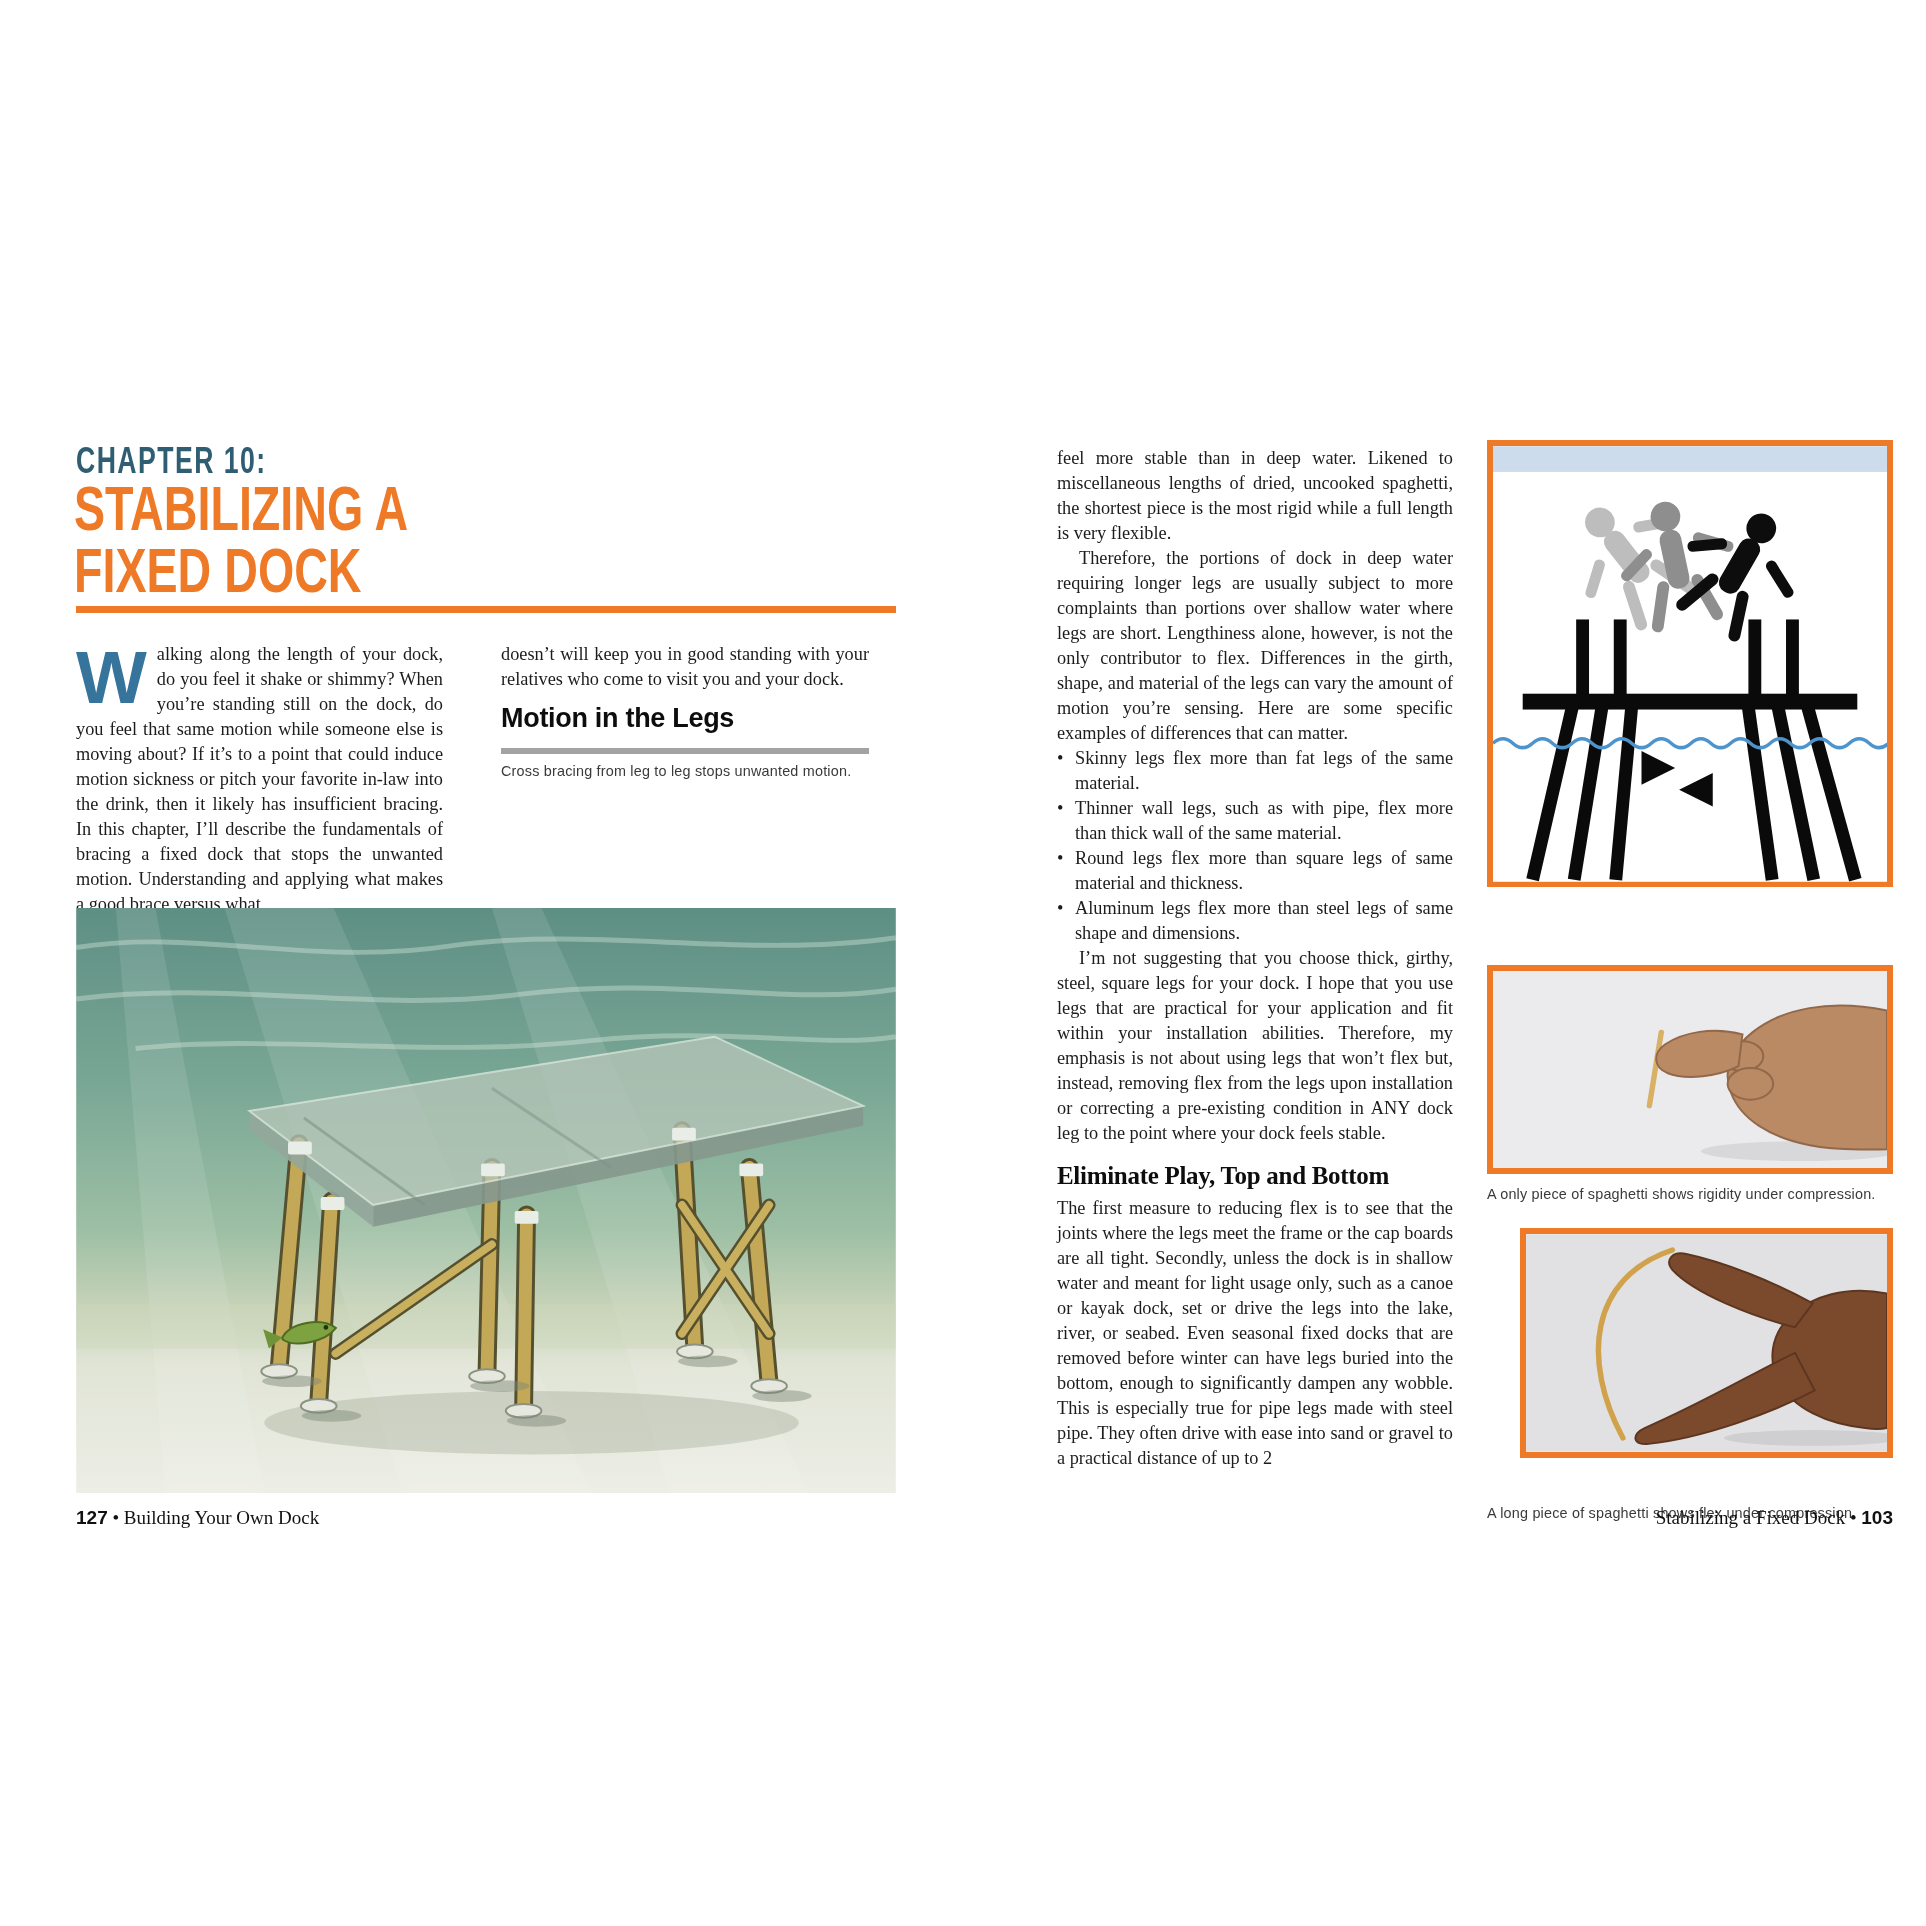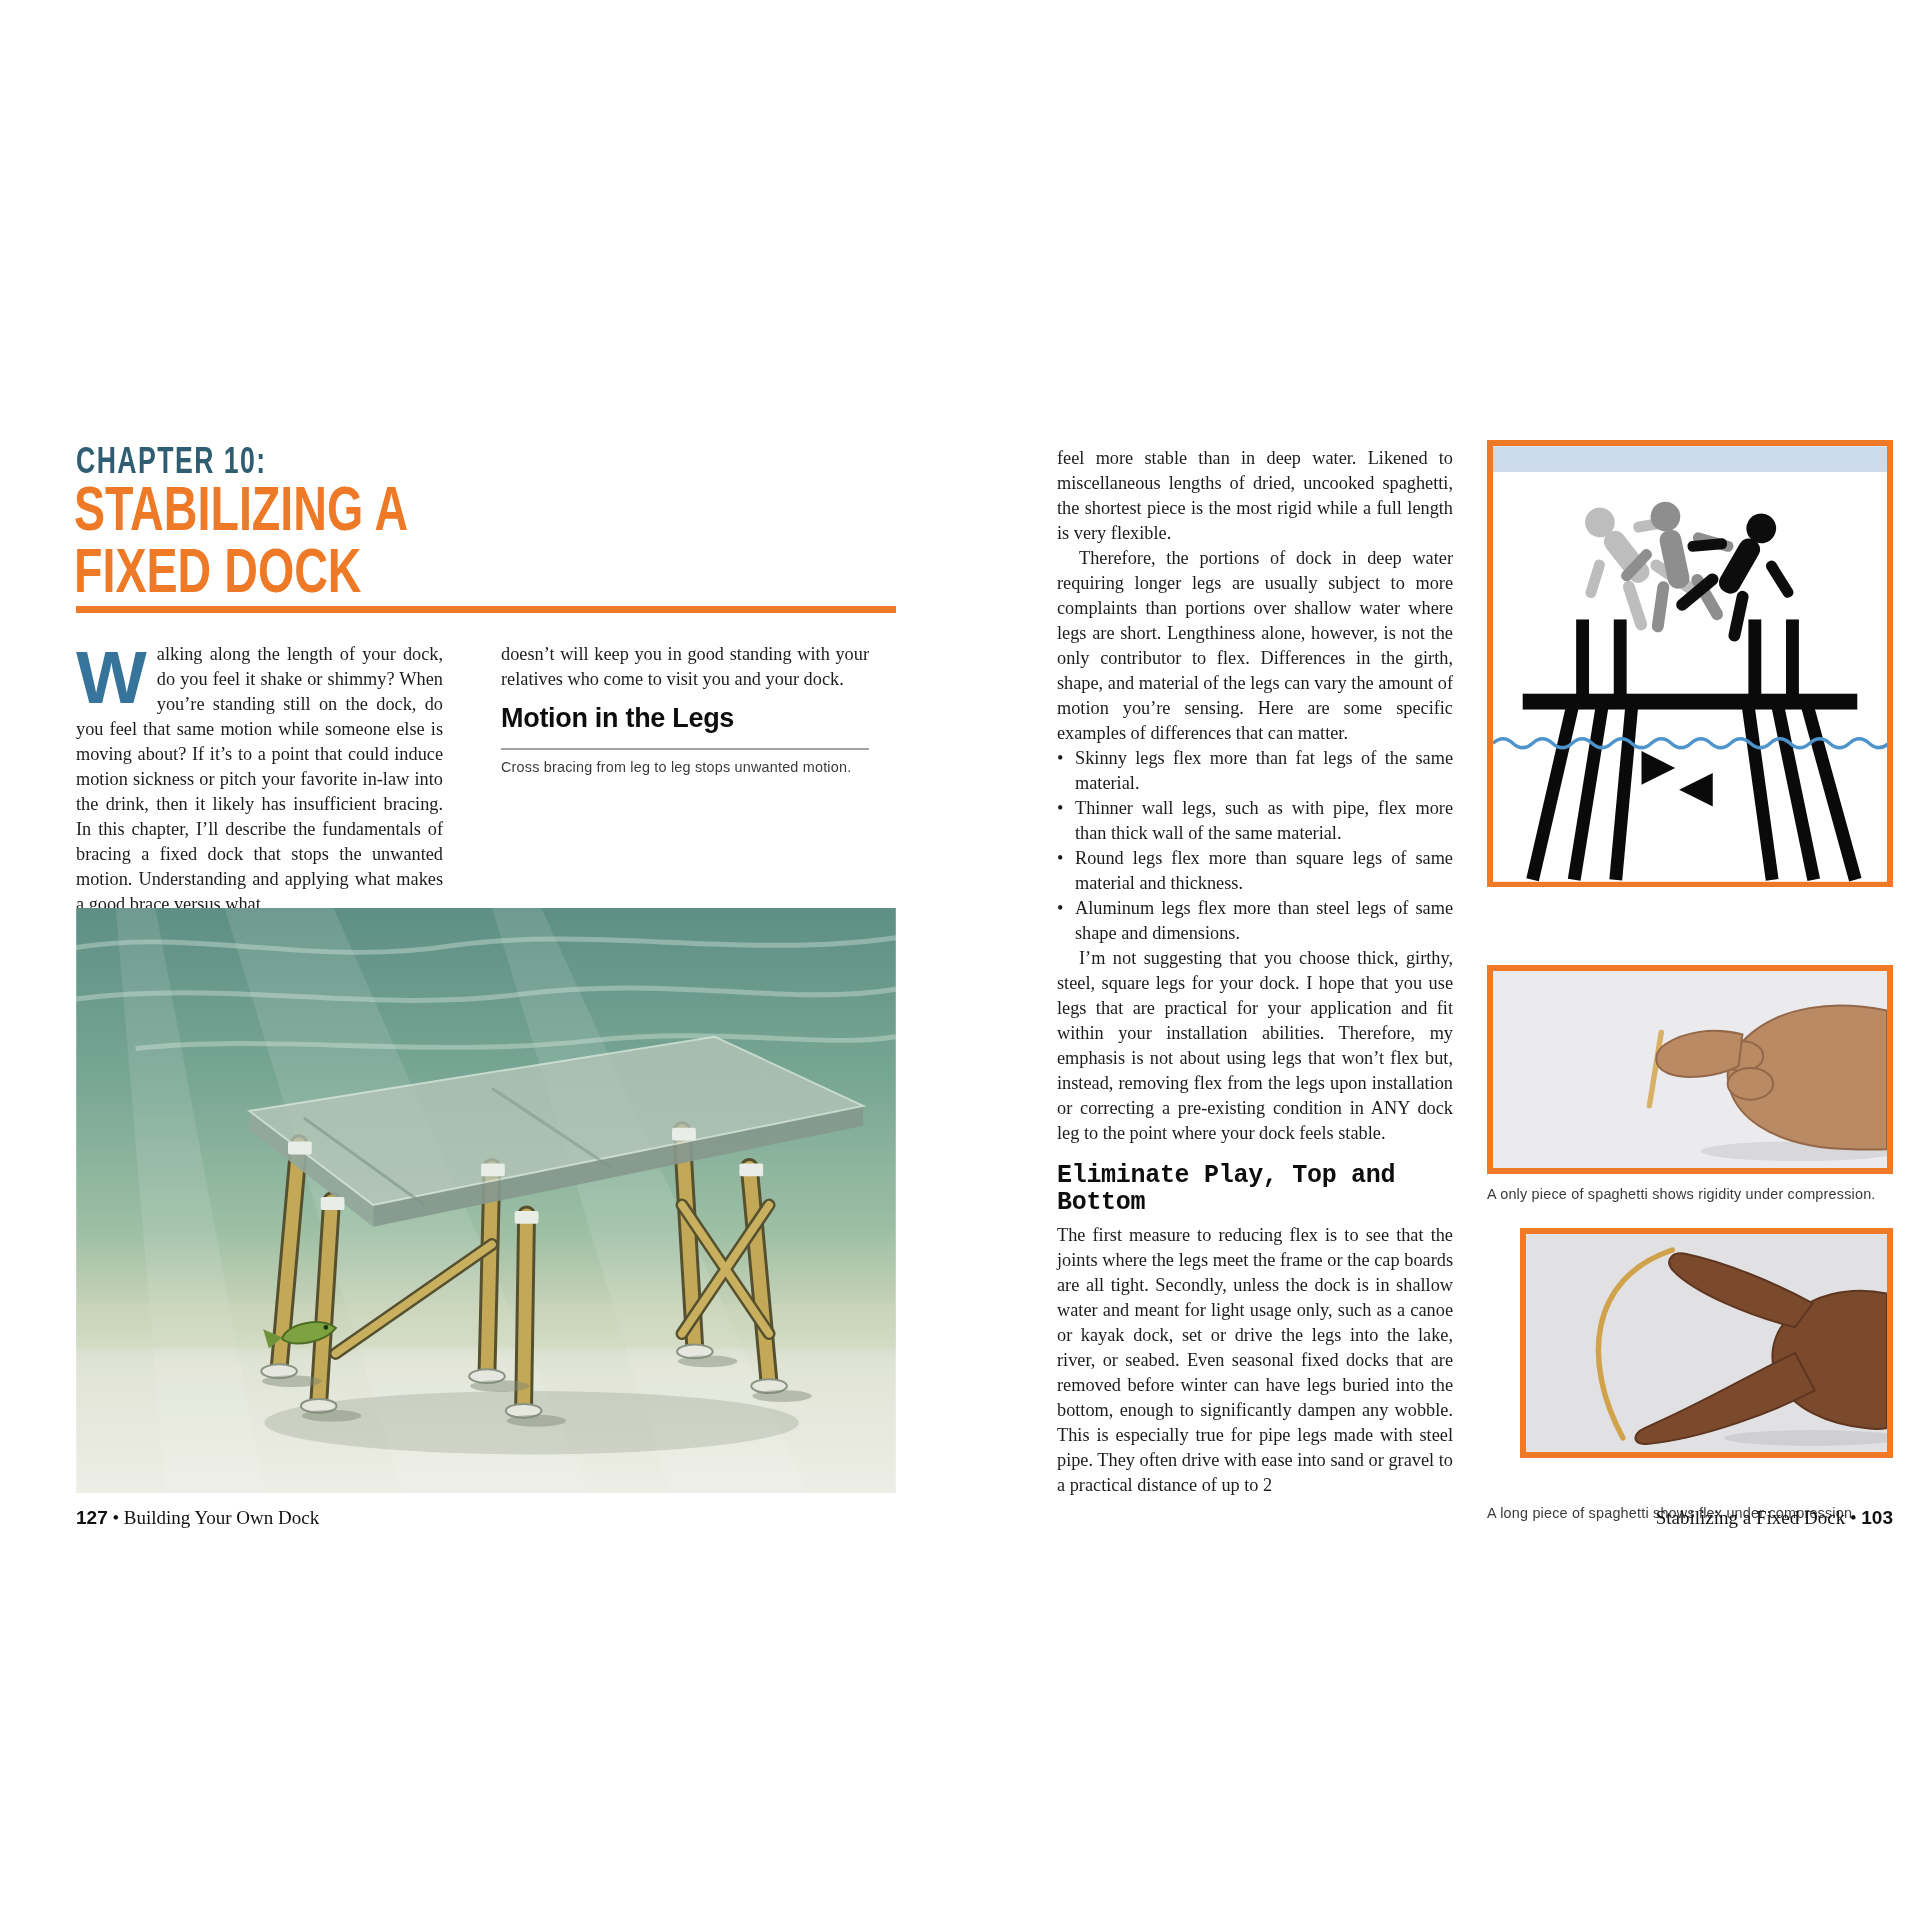--- a/index.html
+++ b/index.html
@@ -19,39 +19,39 @@
   .serifcol{font-size:18.3px;line-height:25px;text-align:justify;color:#1c1c1c;}
   .lp-col1{left:76px;top:642px;width:367px;}
   .lp-col2{left:501px;top:642px;width:368px;}
   .dropcap{float:left;font-family:"Liberation Sans",sans-serif;font-weight:700;
     font-size:75px;line-height:59px;color:#37749c;margin:6px 10px 0 0;}
   .subhead{font-family:"Liberation Sans",sans-serif;font-weight:700;
     font-size:27px;line-height:26px;letter-spacing:-0.3px;color:#0d0d0d;
     margin:13px 0 7px 0;text-align:left;}
   .caption{font-family:"Liberation Sans",sans-serif;font-size:14.4px;
     line-height:19px;color:#3a3a3a;letter-spacing:0.2px;text-align:left;}
-  .cap-rule{border-top:2px solid #a3a3a3;margin-top:17px;padding-top:8px;}
+  .cap-rule{border-top:6px solid #a3a3a3;margin-top:17px;padding-top:8px;}
   .nowrap{white-space:nowrap;}
 
   .dock-figure{left:76px;top:908px;width:820px;height:585px;}
 
   .footer{top:1507px;font-size:19px;color:#111;}
   .footer .pgnum{font-family:"Liberation Sans",sans-serif;font-weight:700;font-size:19px;}
   .lp-footer{left:76px;}
   .rp-footer{left:1057px;width:836px;text-align:right;}
 
   
   .rp-col{left:1057px;top:446px;width:396px;}
   .rp-col p{margin:0;}
   .indent{text-indent:22px;}
   .bullets{list-style:none;margin:0;padding:0;}
   .bullets li{display:flex;}
   .bullets .bullet{width:18px;flex:0 0 18px;}
   .bullets .btext{flex:1;text-align:justify;}
-  .subhead2{font-family:Liberation Mono, monospace;font-weight:700;
+  .subhead2{font-family:Liberation Serif, serif;font-weight:700;
     font-size:25px;line-height:27px;letter-spacing:-0.3px;color:#0d0d0d;
     margin:16px 0 7px 0;text-align:left;}
 
   .rp-figs{left:1487px;top:440px;width:406px;height:1099px;}
   .fig{position:absolute;border:6px solid #ee7a28;background:#fff;box-sizing:border-box;}
   .fig svg{display:block;}
   .fig1{left:0;top:0;width:406px;height:447px;}
   .fcap1{position:absolute;left:0;top:459px;width:400px;}
   .fig2{left:0;top:525px;width:406px;height:209px;}
   .fcap2{position:absolute;left:0;top:745px;width:406px;}

